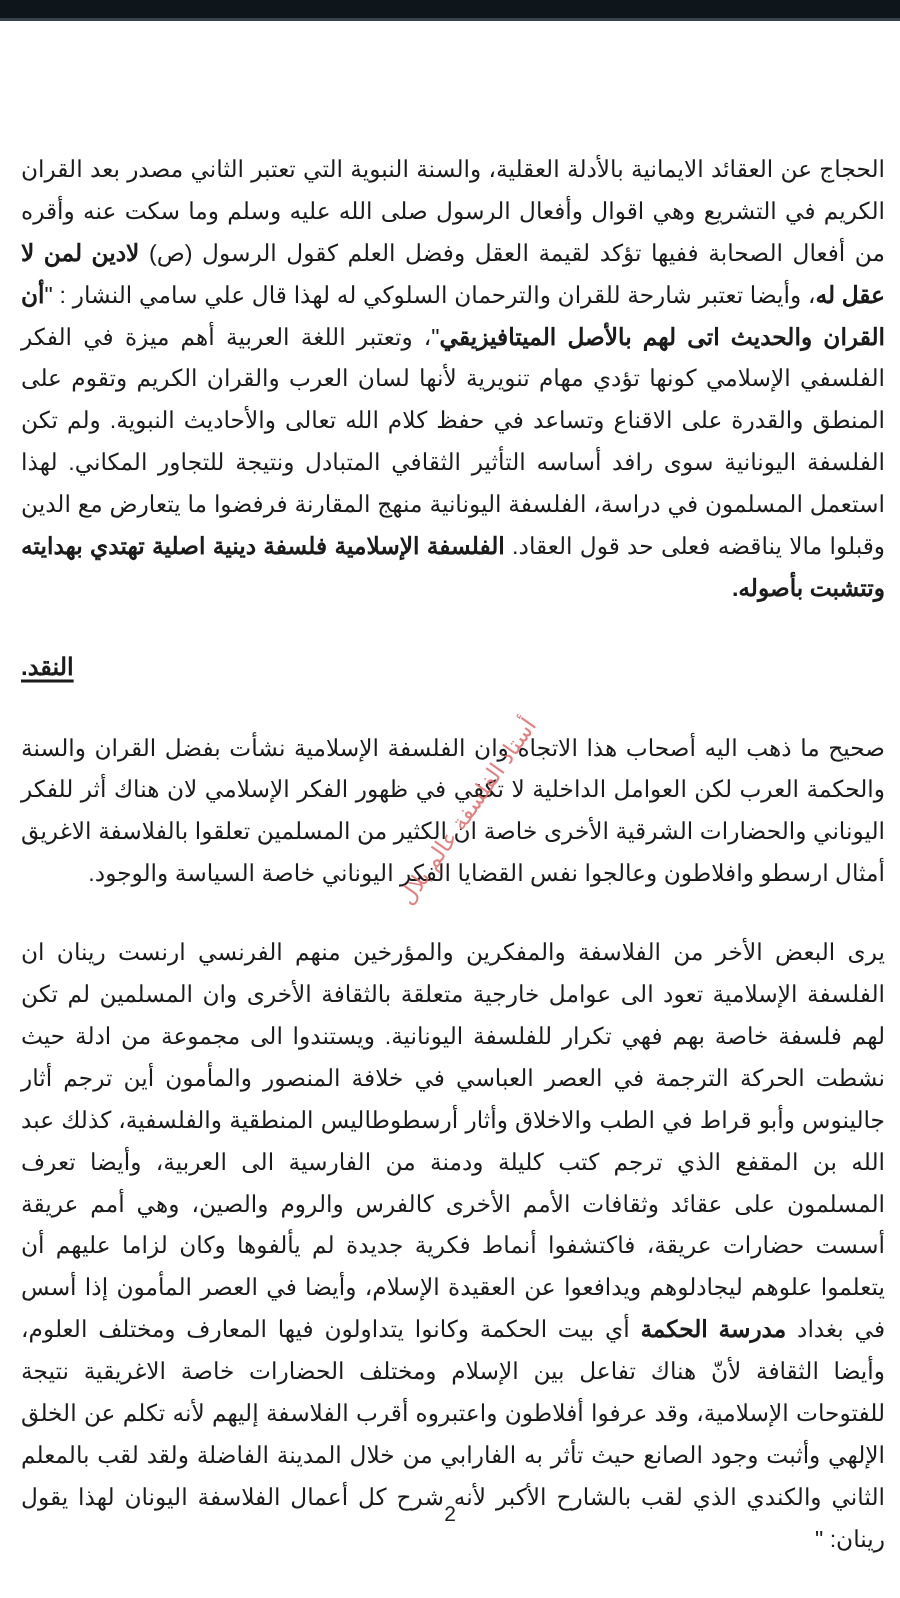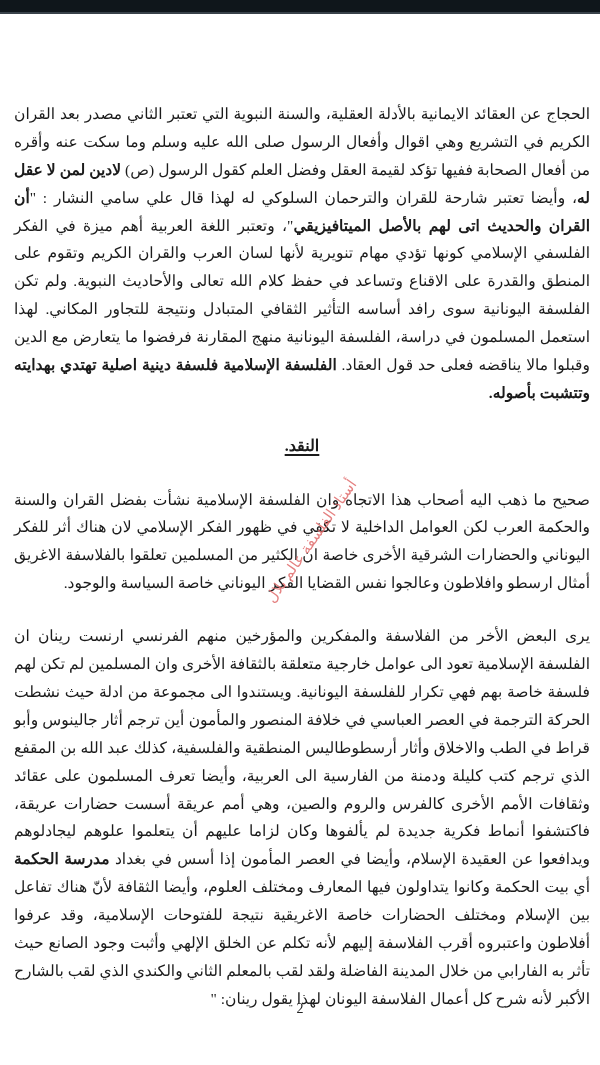--- a/index.html
+++ b/index.html
@@ -2,21 +2,21 @@
 <html lang="ar" style="--page-bg: #ffffff; --top-bar: #0f161b; --top-bar-edge: #39424a; --text: #1b1b1b; --watermark: #e06b6b;"><head>
 <meta charset="utf-8">
 <style>
   html, body { margin: 0; padding: 0; }
   .screen {
     position: relative;
     width: 600px;
     height: 1065px;
     background: var(--page-bg, #ffffff);
     overflow: hidden;
-    font-family: Liberation Serif, serif;
+    font-family: Liberation Sans, sans-serif;
   }
   .top-bar {
     width: 100%;
     height: 14px;
     background: var(--top-bar, #0f161b);
     border-bottom: 2px solid var(--top-bar-edge, #39424a);
     box-sizing: border-box;
   }
   .doc {
     direction: rtl;
@@ -30,21 +30,21 @@
   .doc p {
     margin: 0 0 25px 0;
   }
   .doc h2.sec {
     font-size: 16px;
     font-weight: bold;
     text-decoration: underline;
     text-decoration-thickness: 1.5px;
     text-underline-offset: 3px;
     margin: 0 0 25px 0;
-    text-align: center;
+    text-align: left;
   }
   .b { font-weight: bold; }
   .watermark {
     position: absolute;
     top: 532px;
     left: 238px;
     transform: rotate(-55deg);
     transform-origin: center;
     color: var(--watermark, #e06b6b);
     font-size: 15px;

